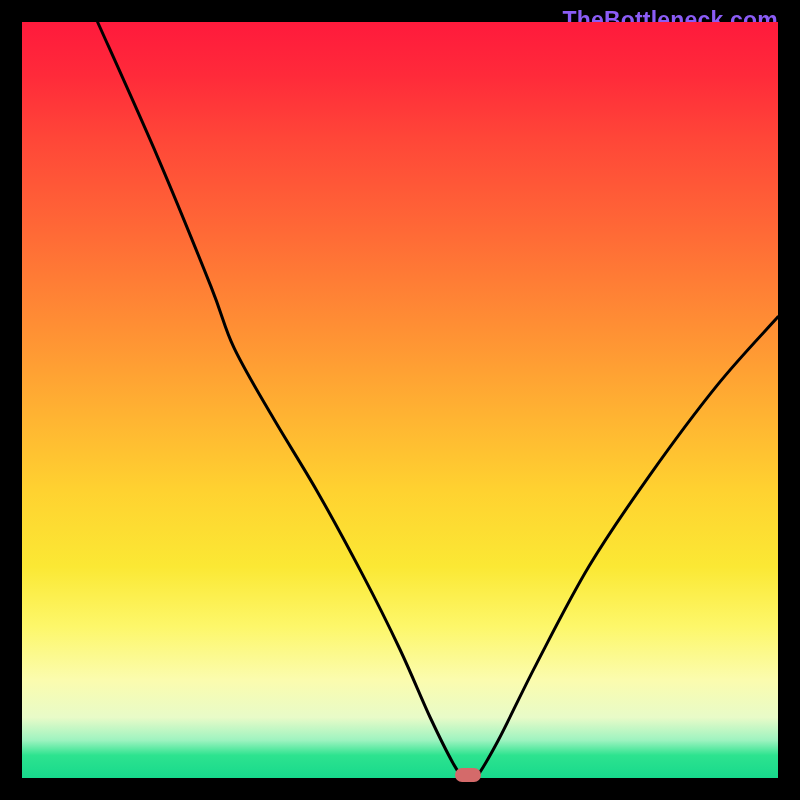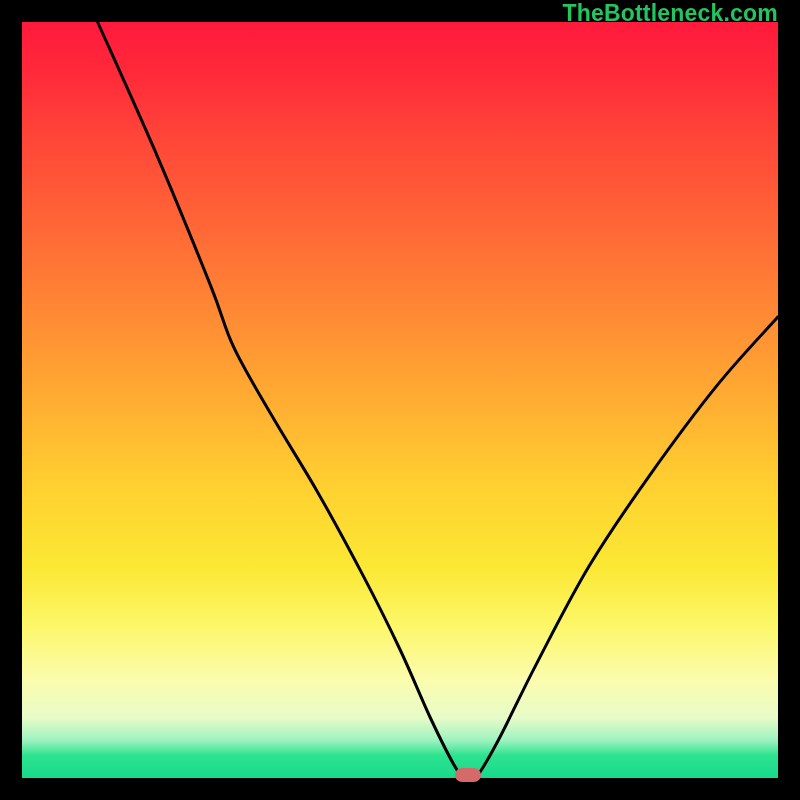--- a/index.html
+++ b/index.html
@@ -36,25 +36,25 @@
       #fdf76a 80%,
       #fbfcae 87%,
       #e8fbc8 92%,
       #9ef3c0 95%,
       #2de38f 97%,
       #17d98c 100%
     );
   }
   .watermark {
     position: absolute;
-    top: 0;
+    top: 7px;
     right: 22px;
     font-size: 23px;
     font-weight: 600;
-    color: #22c55e;
+    color: #8b5cf6;
     letter-spacing: 0.2px;
     user-select: none;
   }
   .curve {
     position: absolute;
     left: 0;
     top: 0;
     width: 756px;
     height: 756px;
     overflow: visible;

